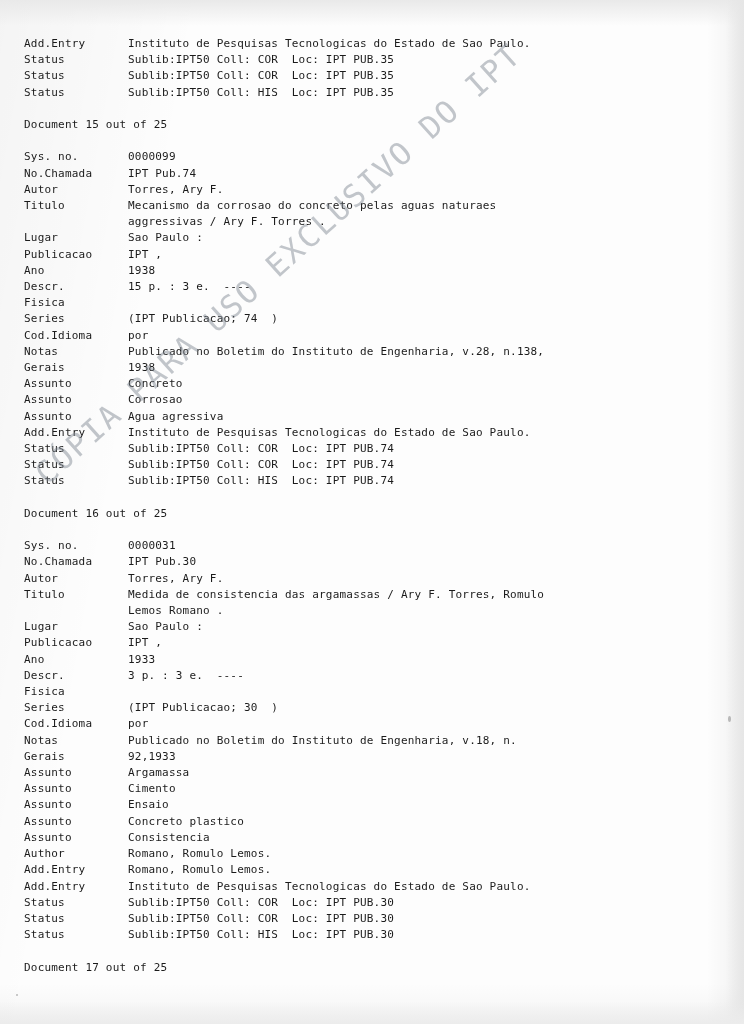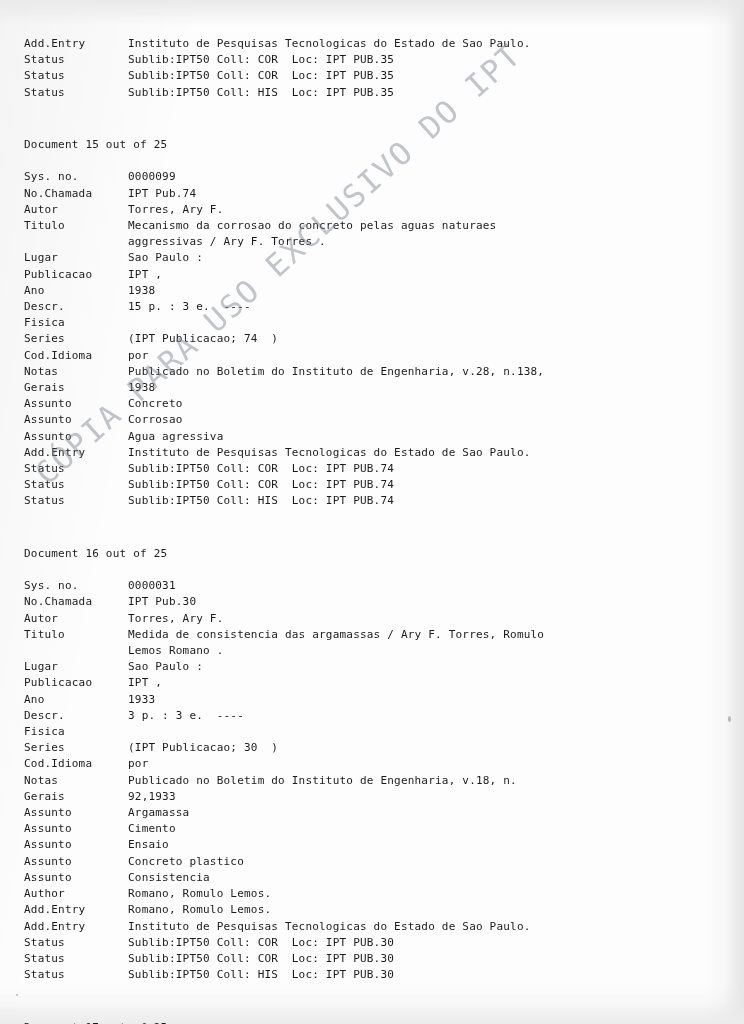--- a/index.html
+++ b/index.html
@@ -74,21 +74,20 @@
     display: inline-block;
     vertical-align: top;
   }
   .blank {
     display: block;
     height: 16.2px;
   }
   .doc-sep {
     display: block;
     white-space: pre;
-    margin-top: 20px;
   }
 
   
   .watermark {
     position: absolute;
     left: 40px;
     top: 210px;
     width: 620px;
     height: 600px;
     pointer-events: none;

